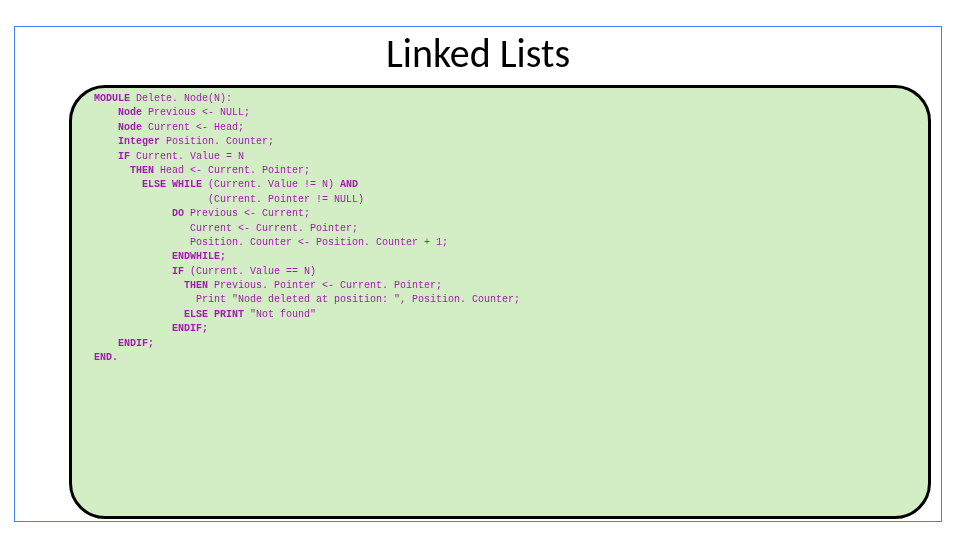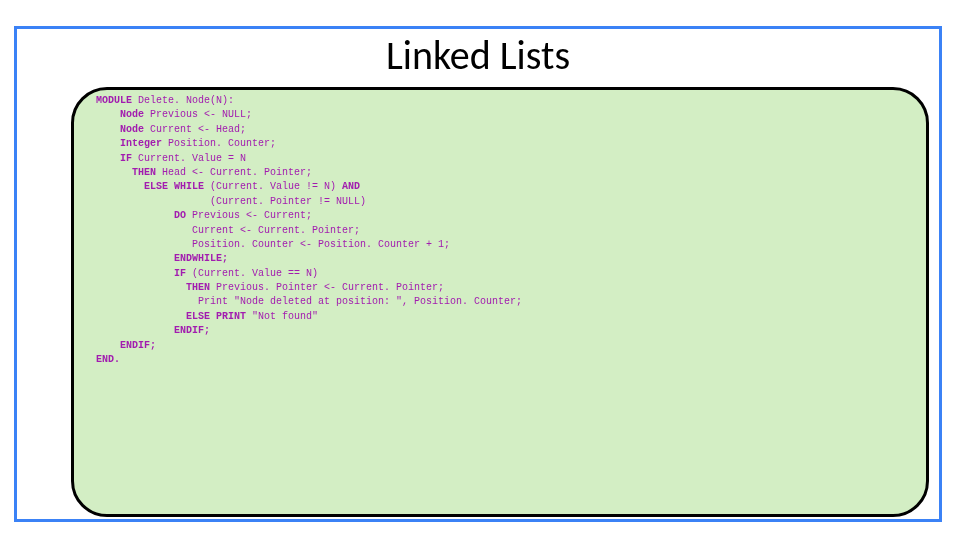--- a/index.html
+++ b/index.html
@@ -9,21 +9,21 @@
     height: 540px;
     background: #fff;
     font-family: "Segoe UI", Arial, sans-serif;
   }
   .frame {
     position: absolute;
     left: 14px;
     top: 26px;
     width: 928px;
     height: 496px;
-    border: 3px solid #3b82f6;
+    border: 1px solid #3b82f6;
     box-sizing: border-box;
     background: #fff;
   }
   .title {
     position: absolute;
     width: 100%;
     top: 2px;
     text-align: center;
     font-size: 40px;
     color: #000;

